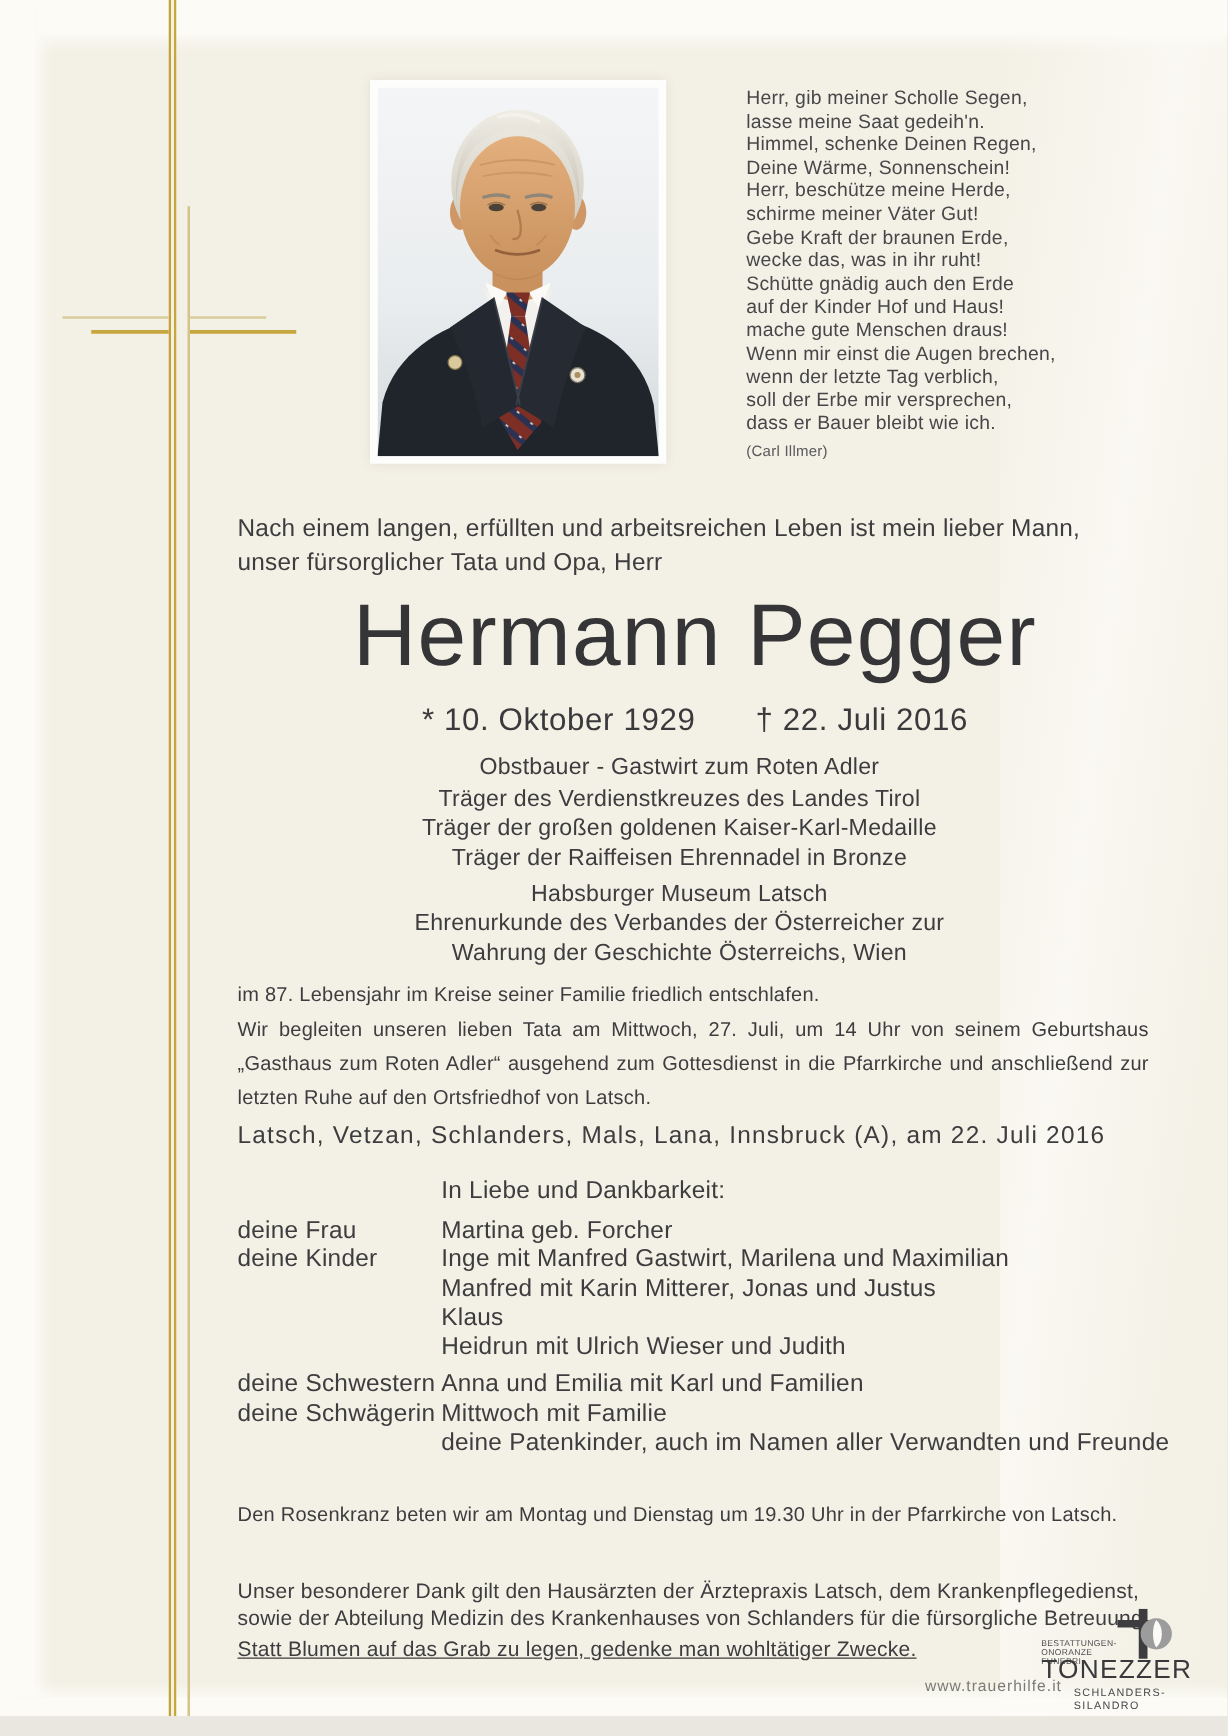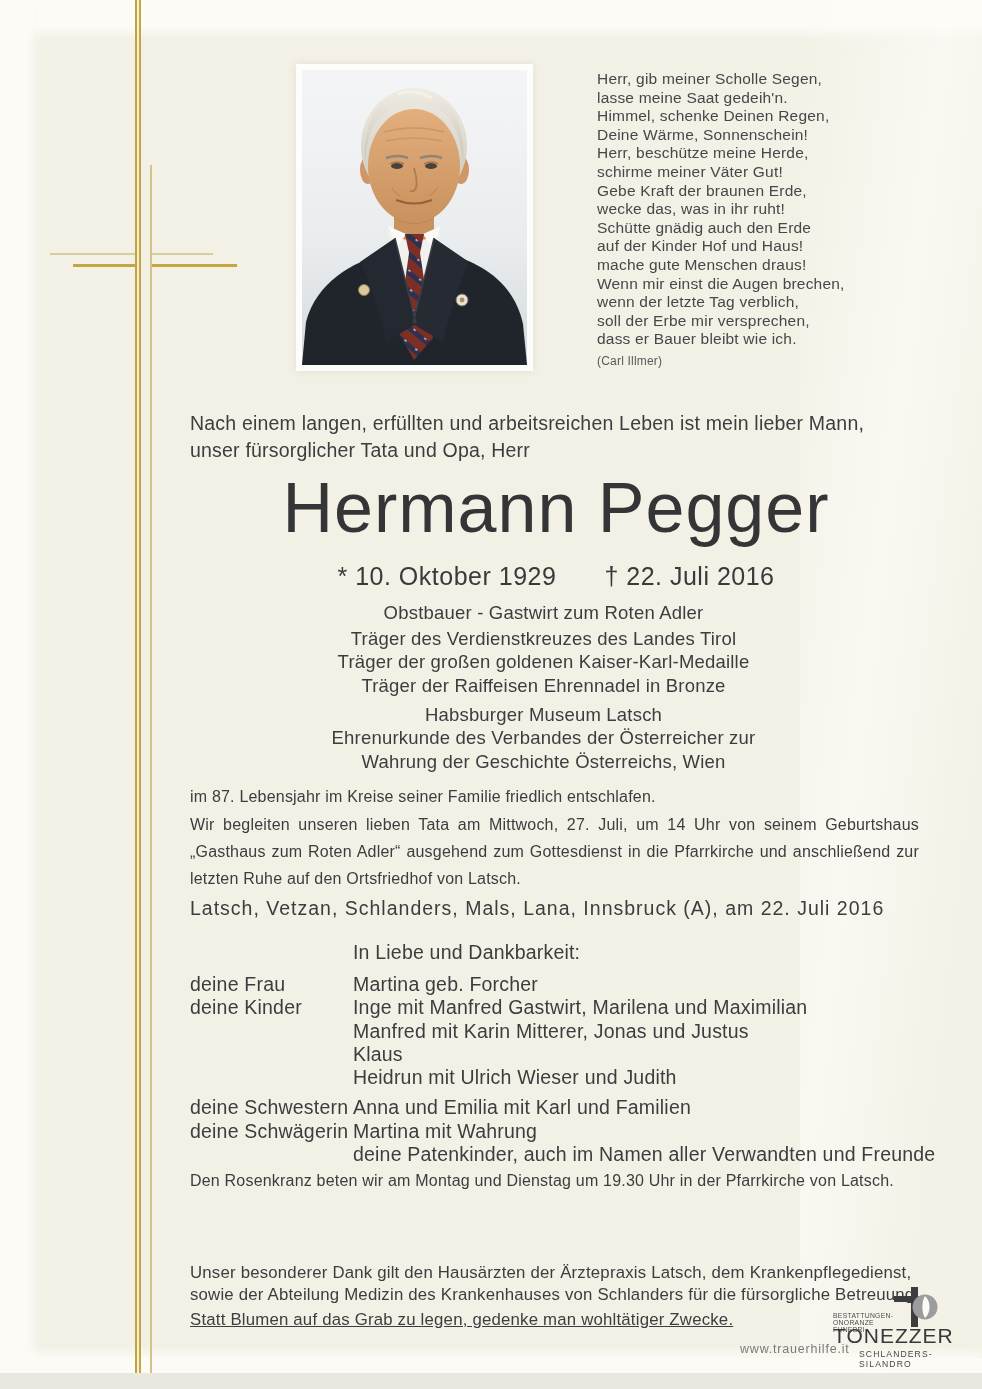--- a/index.html
+++ b/index.html
@@ -49,21 +49,21 @@
   .passing{top:784px;}
   .funeral{top:812px;text-align:justify;}
   .places{position:absolute;left:190px;top:897px;width:760px;font-size:19.5px;letter-spacing:1px;}
   
   .family-heading{position:absolute;left:353px;top:941px;font-size:19.5px;letter-spacing:.2px;}
   .family{position:absolute;left:190px;top:973px;width:760px;font-size:19.5px;line-height:23.3px;letter-spacing:.2px;}
   .frow{display:flex;}
   .frow.gap{margin-top:7px;}
   .flabel{width:163px;flex:none;}
   .fvalue{flex:1;}
-  .rosary{top:1168px;}
+  .rosary{top:1200px;}
   
   .thanks{position:absolute;left:190px;top:1262px;width:745px;font-size:16.8px;line-height:22.4px;letter-spacing:.2px;}
   .thanks .tpara + .tpara{margin-top:2px;text-decoration:underline;}
   
   .website{position:absolute;left:740px;top:1342px;font-size:12.5px;letter-spacing:.8px;color:#7b7b76;}
   .logo-icon{position:absolute;left:891px;top:1287px;}
   .logo-small{position:absolute;left:833px;top:1312px;width:72px;text-align:left;
     font-size:6.8px;line-height:7.2px;letter-spacing:.3px;color:#4c4c4e;}
   .logo-name{position:absolute;left:833px;top:1324px;width:110px;font-size:21px;letter-spacing:1px;color:#39393b;}
   .logo-sub{position:absolute;left:859px;top:1349px;font-size:8.6px;letter-spacing:1.1px;color:#47474a;}
@@ -225,21 +225,21 @@
     <div class="frow">
       <div class="flabel"></div>
       <div class="fvalue">Heidrun mit Ulrich Wieser und Judith</div>
     </div>
     <div class="frow gap">
       <div class="flabel">deine Schwestern</div>
       <div class="fvalue">Anna und Emilia mit Karl und Familien</div>
     </div>
     <div class="frow">
       <div class="flabel">deine Schwägerin</div>
-      <div class="fvalue">Martina mit Wahrung</div>
+      <div class="fvalue">Mittwoch mit Familie</div>
     </div>
     <div class="frow">
       <div class="flabel"></div>
       <div class="fvalue">deine Patenkinder, auch im Namen aller Verwandten und Freunde</div>
     </div>
   </div>
 
   <div class="para rosary">Den Rosenkranz beten wir am Montag und Dienstag um 19.30 Uhr in der Pfarrkirche von Latsch.</div>
 
   <div class="thanks">

